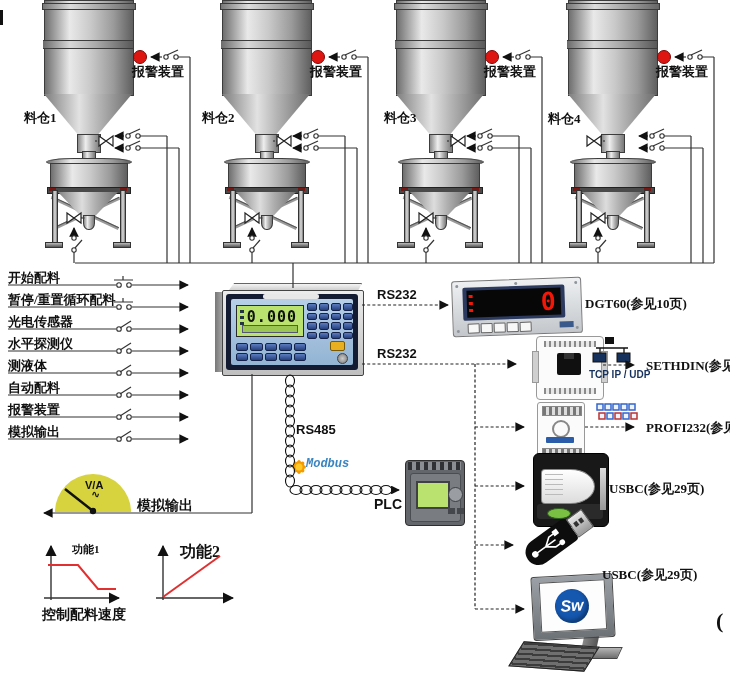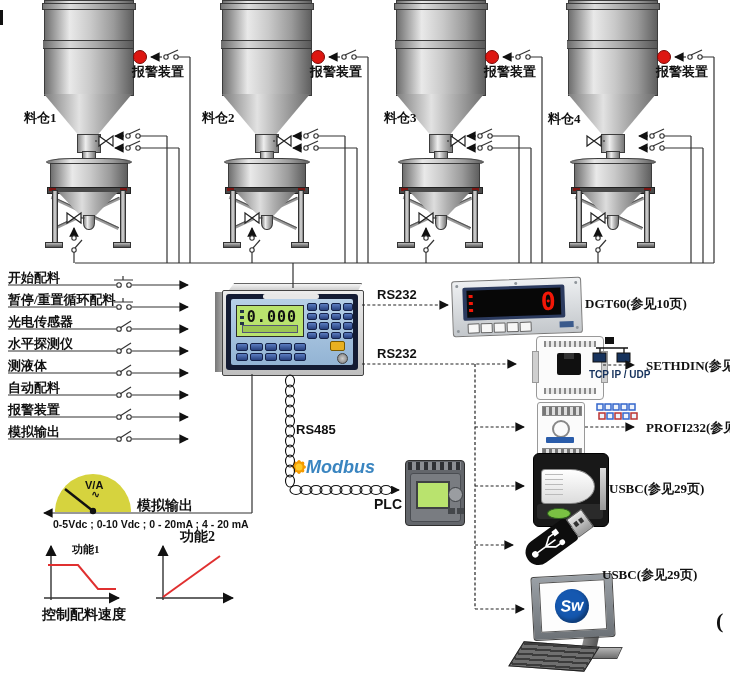--- a/index.html
+++ b/index.html
@@ -371,47 +371,46 @@
       <div class="dpad"></div>
       <div class="k" style="left:37px"></div>
         <div class="k" style="left:46px"></div>
     </div>
   </div>
 
   <div class="gauge"></div>
   <div class="lbl sans" style="left:85px;top:479px;font-size:11px;font-weight:700">V/A</div>
   <div class="lbl sans" style="left:91px;top:488px;font-size:11px;font-weight:700">∿</div>
   <div class="lbl" style="left:137px;top:497px;font-size:14px">模拟输出</div>
-  <div class="lbl sans" style="left:53px;top:518px;font-size:10.5px;font-weight:700">0-5Vdc ; 0-10 Vdc ; 0 - 20mA ; 4 - 20 mA</div>
 
   <div class="lbl sans" style="left:377px;top:287px;font-weight:700">RS232</div>
   <div class="lbl sans" style="left:377px;top:346px;font-weight:700">RS232</div>
   <div class="lbl sans" style="left:296px;top:422px;font-weight:700">RS485</div>
   <div class="lbl sans" style="left:374px;top:496px;font-size:14px;font-weight:700">PLC</div>
-  <div class="lbl" style="left:306px;top:457px;font-size:18px;font-style:italic;font-weight:700;color:var(--modbus-blue,#3a85c0);font-family:Liberation Sans, sans-serif">Modbus</div>
+  <div class="lbl" style="left:306px;top:457px;font-size:12px;font-style:italic;font-weight:700;color:var(--modbus-blue,#3a85c0);font-family:Liberation Mono, monospace">Modbus</div>
   <svg width="730" height="673">
     <g transform="translate(299,467)">
       <g fill="var(--modbus-orange,#f59b00)">
         <ellipse rx="3" ry="7"></ellipse>
           <ellipse rx="3" ry="7" transform="rotate(45)"></ellipse>
         <ellipse rx="3" ry="7" transform="rotate(90)"></ellipse>
           <ellipse rx="3" ry="7" transform="rotate(135)"></ellipse>
       </g>
       <circle r="3.5" fill="#ffca28"></circle>
     </g>
   </svg>
 
   <div class="lbl" style="left:585px;top:295px">DGT60(参见10页)</div>
   <div class="lbl" style="left:646px;top:357px">SETHDIN(参见28</div>
   <div class="lbl" style="left:646px;top:419px">PROFI232(参见2</div>
   <div class="lbl" style="left:609px;top:480px">USBC(参见29页)</div>
   <div class="lbl" style="left:602px;top:566px">USBC(参见29页)</div>
 
   <div class="lbl" style="left:72px;top:542px;font-size:11px">功能1</div>
-  <div class="lbl" style="left:180px;top:528px;font-size:14px">功能2</div>
+  <div class="lbl" style="left:180px;top:542px;font-size:16px">功能2</div>
   <div class="lbl" style="left:42px;top:606px;font-size:14px">控制配料速度</div>
 
   <div class="paren">(</div>
 
   <svg width="730" height="673">
     <defs>
       <marker id="m" viewBox="0 0 10 10" refX="9" refY="5" markerWidth="8" markerHeight="8" orient="auto-start-reverse">
         <path d="M0,0 L10,5 L0,10 Z" fill="#111"></path>
       </marker>
       <g id="swires">

